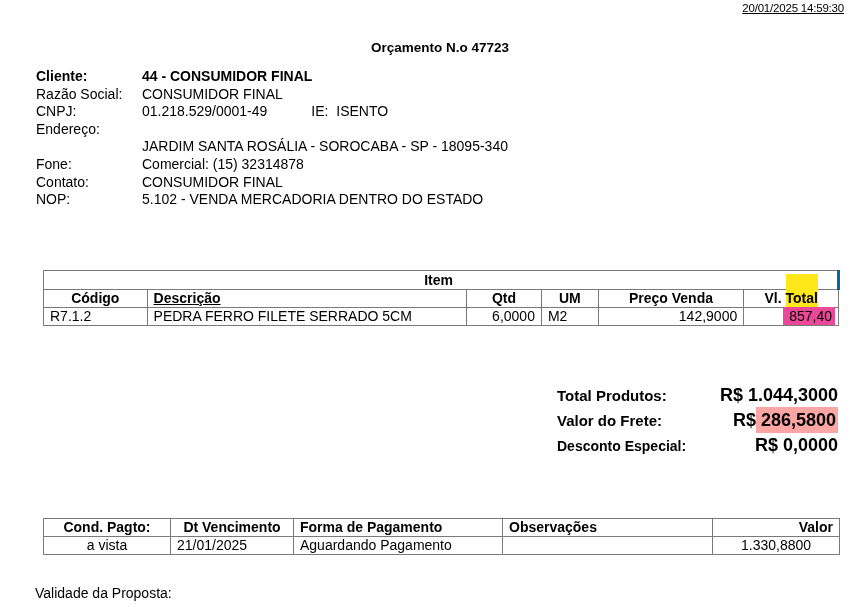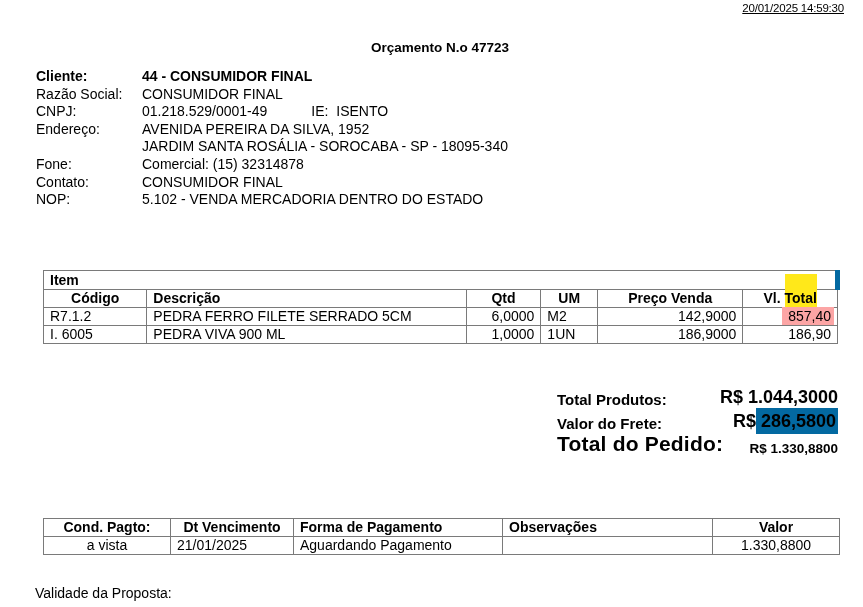--- a/index.html
+++ b/index.html
@@ -25,51 +25,51 @@
 
     table.grid {
       position: absolute; border-collapse: collapse; font-size: 14px;
     }
     table.grid td, table.grid th {
       border: 1px solid #7a7a7a; padding: 0 6px; height: 17px; line-height: 17px;
       white-space: nowrap;
     }
     table.grid th { font-weight: bold; }
     .items-table { left: 43px; top: 270px; width: 797px; }
-    .items-table .item-caption { text-align: left; padding-right: 384px; height: 18px; border-right: 5px solid #0369a1; }
+    .items-table .item-caption { text-align: right; padding-right: 384px; height: 18px; border-right: 3px solid #0369a1; }
     .c-cod { width: 91px; }
-    .c-desc { width: 307px; }
+    .c-desc { width: 307px; text-decoration: underline; }
     .c-qtd { width: 62px; }
     .c-um { width: 44px; }
     .c-preco { width: 133px; }
     .c-total { width: 82px; }
     .center { text-align: center; }
     .right { text-align: right; }
     .left { text-align: left; }
-    .hl { background: #fca5a5; }
+    .hl { background: #ec4899; }
     .hl-pad { padding: 1px 3px 1px 6px; margin-right: -3px; }
 
     .totals { left: 557px; top: 382px; width: 281px; }
-    .tot-row { display: flex; justify-content: space-between; align-items: flex-end; white-space: nowrap; }
+    .tot-row { display: flex; justify-content: space-between; align-items: center; white-space: nowrap; }
     .tot-row .tlbl { font-weight: bold; }
     .tot-row .tval { font-weight: bold; font-size: 18px; }
     .r1 { height: 26px; font-size: 15px; }
     .r2 { height: 24px; font-size: 15px; }
     .r3 { height: 27px; font-size: 14px; }
     .r3 .tlbl { font-weight: bold; }
     .r4 .tlbl { font-size: 21px; font-weight: 900; letter-spacing: 0.2px; }
     .r4 .tval { font-size: 13.5px; }
-    .frete-val .hlpart { background: #0369a1; padding: 3px 2px 3px 0; }
+    .frete-val .hlpart { background: #fca5a5; padding: 3px 2px 3px 0; }
 
     .pay-table { left: 43px; top: 518px; width: 797px; }
     .p-cond { width: 114px; }
     .p-dt { width: 110px; }
     .p-forma { width: 196px; }
     .p-obs { width: 197px; }
-    .p-valor { width: 114px; }
+    .p-valor { width: 114px; text-align: right; }
 
     .validade { left: 35px; top: 585px; font-size: 14px; text-align: right; }
   </style>
 </head>
 <body>
 
 <div class="abs timestamp">20/01/2025 14:59:30</div>
 <div class="abs doc-title">Orçamento N.o 47723</div>
 
 <div class="abs client-block">
@@ -82,21 +82,20 @@
     <span class="val">CONSUMIDOR FINAL</span>
   </div>
   <div class="client-row">
     <span class="lbl">CNPJ:</span>
     <span class="val">
       <span>01.218.529/0001-49</span><span class="ie-gap"></span><span>IE:</span>&nbsp;&nbsp;<span>ISENTO</span>
     </span>
   </div>
   <div class="client-row">
     <span class="lbl">Endereço:</span>
-    <span class="val">AVENIDA PEREIRA DA SILVA, 1952</span>
   </div>
   <div class="client-row">
     <span class="lbl"></span>
     <span class="val">JARDIM SANTA ROSÁLIA - SOROCABA - SP - 18095-340</span>
   </div>
   <div class="client-row">
     <span class="lbl">Fone:</span>
     <span class="val">Comercial: (15) 32314878</span>
   </div>
   <div class="client-row">
@@ -123,43 +122,35 @@
     <th class="c-total center"><span class="hl" style="padding:16px 0 1px 0;background:linear-gradient(to right, transparent 0, transparent 22px, #ffe81a 22px);">Vl. Total</span></th>
   </tr>
   <tr>
     <td class="left">R7.1.2</td>
     <td class="left">PEDRA FERRO FILETE SERRADO 5CM</td>
     <td class="right">6,0000</td>
     <td class="left">M2</td>
     <td class="right">142,9000</td>
     <td class="right"><span class="hl hl-pad">857,40</span></td>
   </tr>
-  <tr>
-    <td class="left">I. 6005</td>
-    <td class="left">PEDRA VIVA 900 ML</td>
-    <td class="right">1,0000</td>
-    <td class="left">1UN</td>
-    <td class="right">186,9000</td>
-    <td class="right">186,90</td>
-  </tr>
 </tbody>
   </table>
 
 <div class="abs totals">
   <div class="tot-row r1">
     <span class="tlbl">Total Produtos:</span>
     <span class="tval">R$ 1.044,3000</span>
   </div>
   <div class="tot-row r2">
     <span class="tlbl">Valor do Frete:</span>
     <span class="tval frete-val"><span>R$</span><span class="hlpart"> <span>286,5800</span></span></span>
   </div>
-  <div class="tot-row r4">
-    <span class="tlbl">Total do Pedido:</span>
-    <span class="tval">R$ 1.330,8800</span>
+  <div class="tot-row r3">
+    <span class="tlbl">Desconto Especial:</span>
+    <span class="tval">R$ 0,0000</span>
   </div>
 </div>
 
 <table class="grid pay-table">
   <tbody>
       <tr>
     <th class="p-cond center">Cond. Pagto:</th>
     <th class="p-dt center">Dt Vencimento</th>
     <th class="p-forma left">Forma de Pagamento</th>
     <th class="p-obs left">Observações</th>

